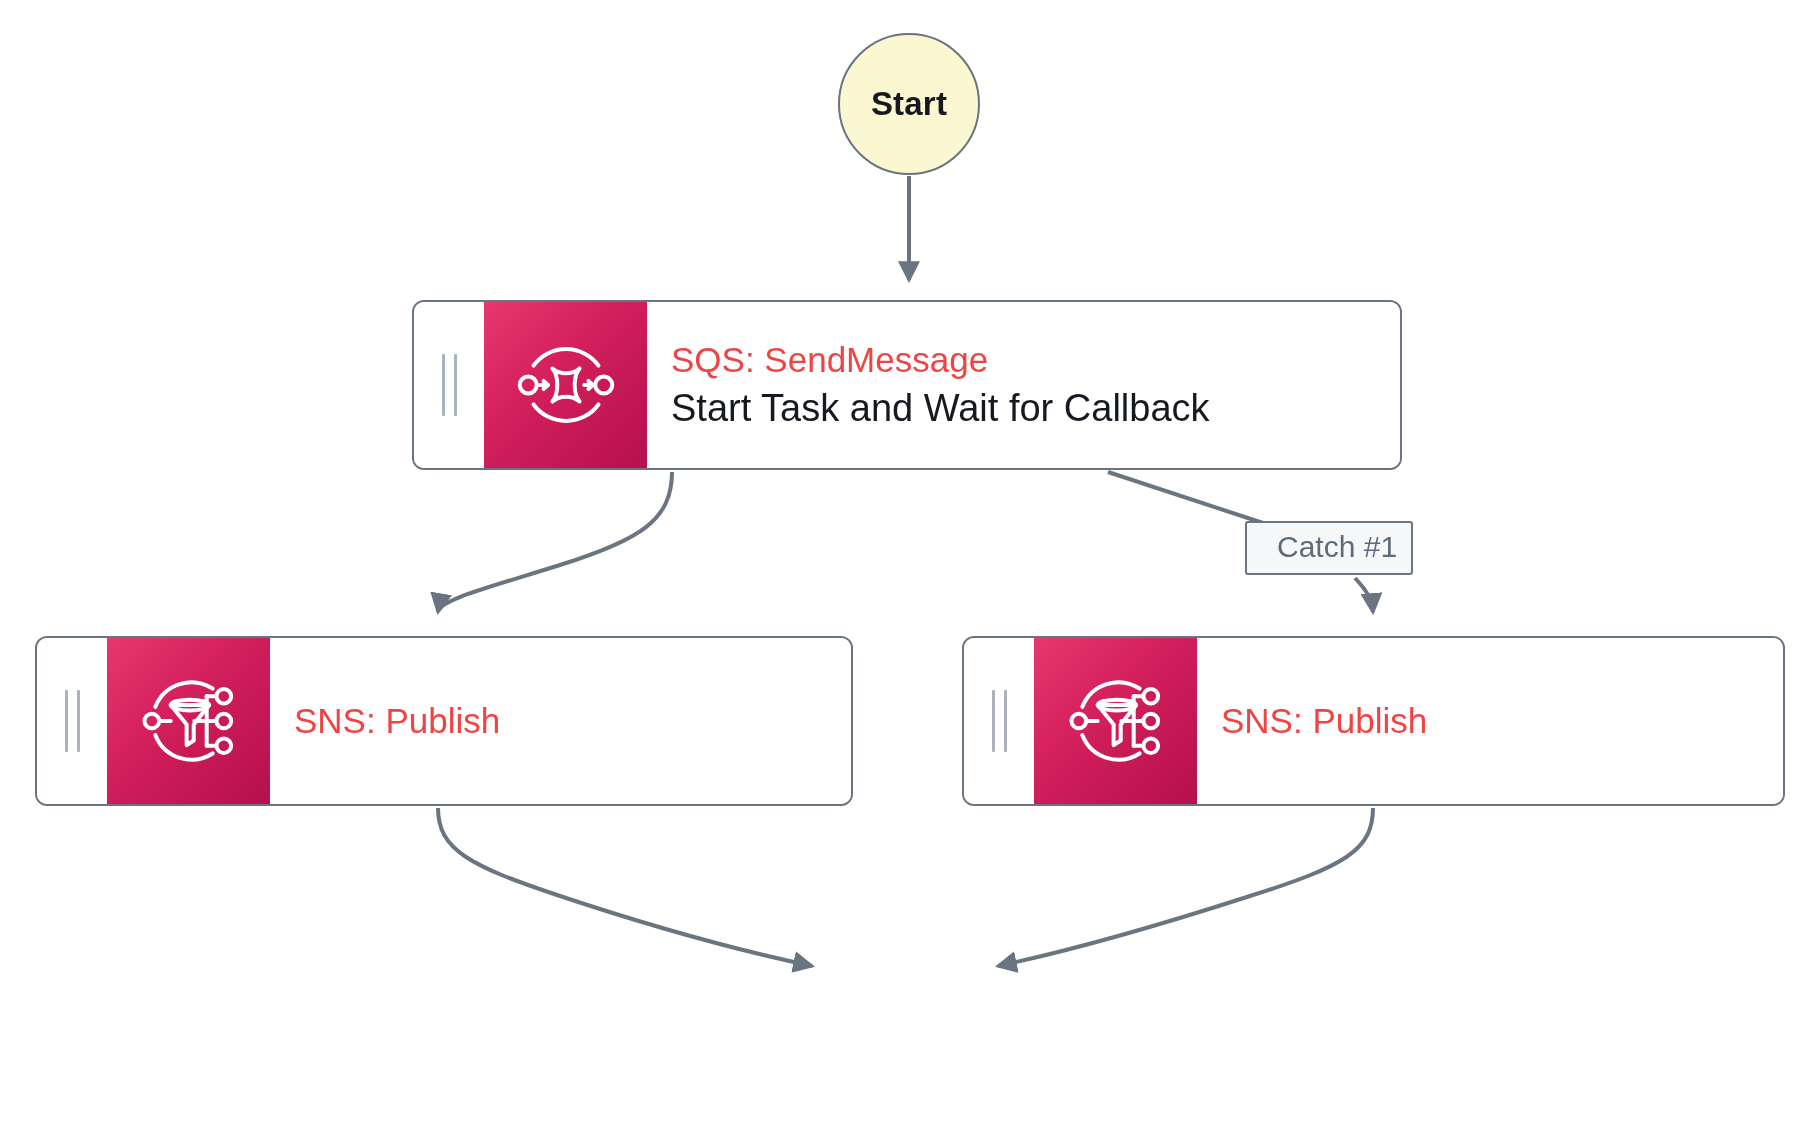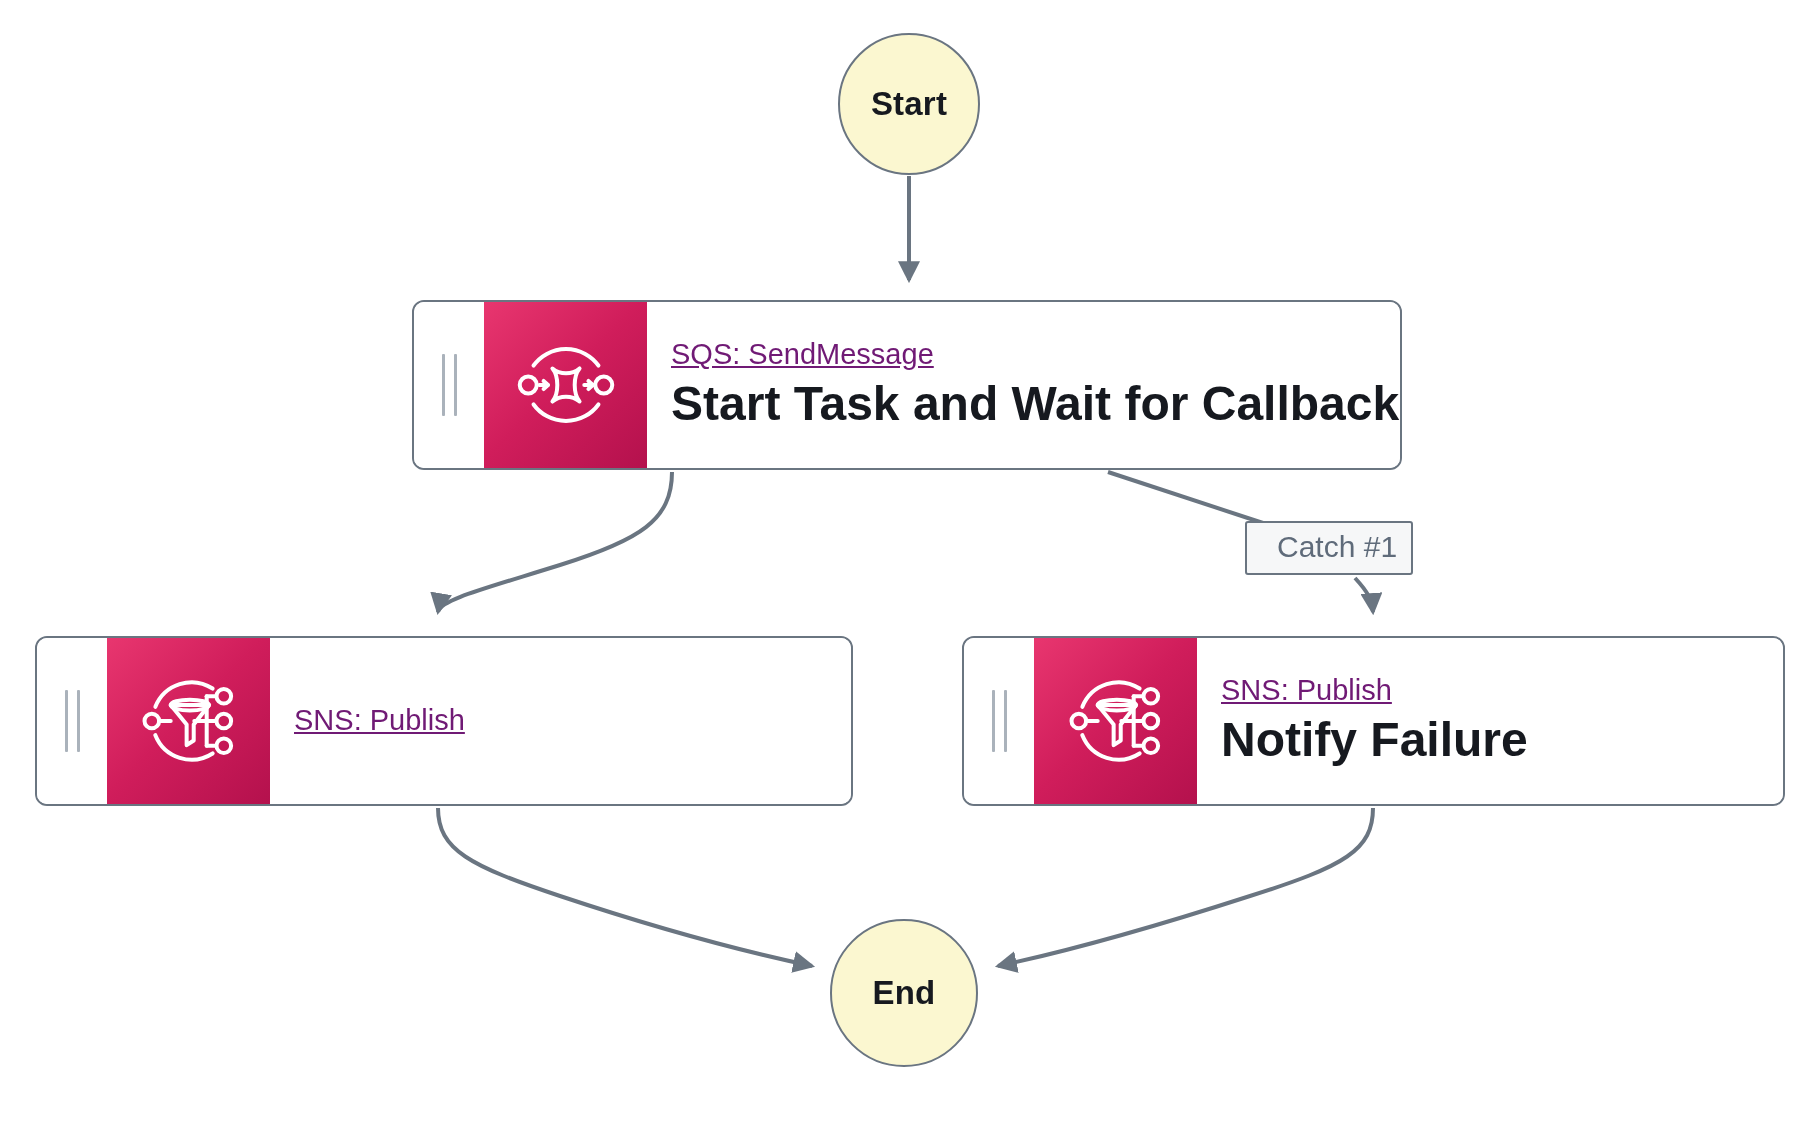--- a/index.html
+++ b/index.html
@@ -120,30 +120,29 @@
   .state-text {
     flex: 1 1 auto;
     display: flex;
     flex-direction: column;
     justify-content: center;
     padding-left: 24px;
     background: #ffffff;
     min-width: 0;
   }
   .state-subtitle {
-    color: #701a75;
-    font-size: 29px;
+    color: #ef4444;
+    font-size: 35px;
     line-height: 1.22;
     white-space: nowrap;
-    text-decoration: underline;
   }
   .state-title {
     color: #16191f;
-    font-size: 48px;
-    font-weight: 700;
+    font-size: 38px;
+    font-weight: 400;
     line-height: 1.22;
     margin-top: 3px;
     white-space: nowrap;
   }
 
   
   .edge-label {
     position: absolute;
     background: #f6f7f8;
     border: 2.5px solid #6a7581;
@@ -302,21 +301,17 @@
           <circle cx="79.5" cy="29" r="6.2"></circle>
           <circle cx="79.5" cy="50" r="6.2"></circle>
           <path d="M 65 71 L 72.5 71"></path>
           <circle cx="79.5" cy="71" r="6.2"></circle>
         </g>
       </svg>
     </div>
 
     <div class="state-text">
       <div class="state-subtitle">SNS: Publish</div>
-      <div class="state-title">Notify Failure</div>
-    </div>
-  </div>
-
-  <div id="node-end" class="terminal">
-    <span>End</span>
-  </div>
+    </div>
+  </div>
+
 
 </div>
 
 </body></html>

